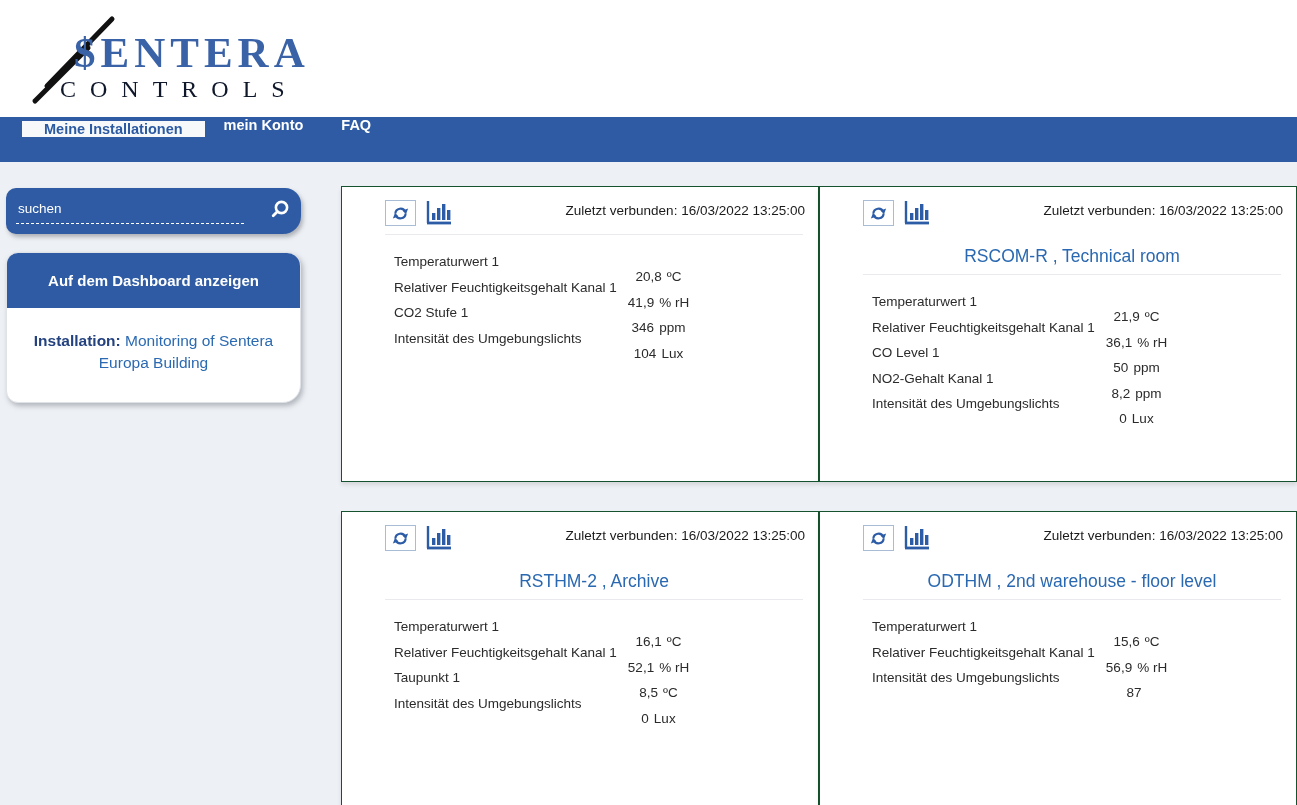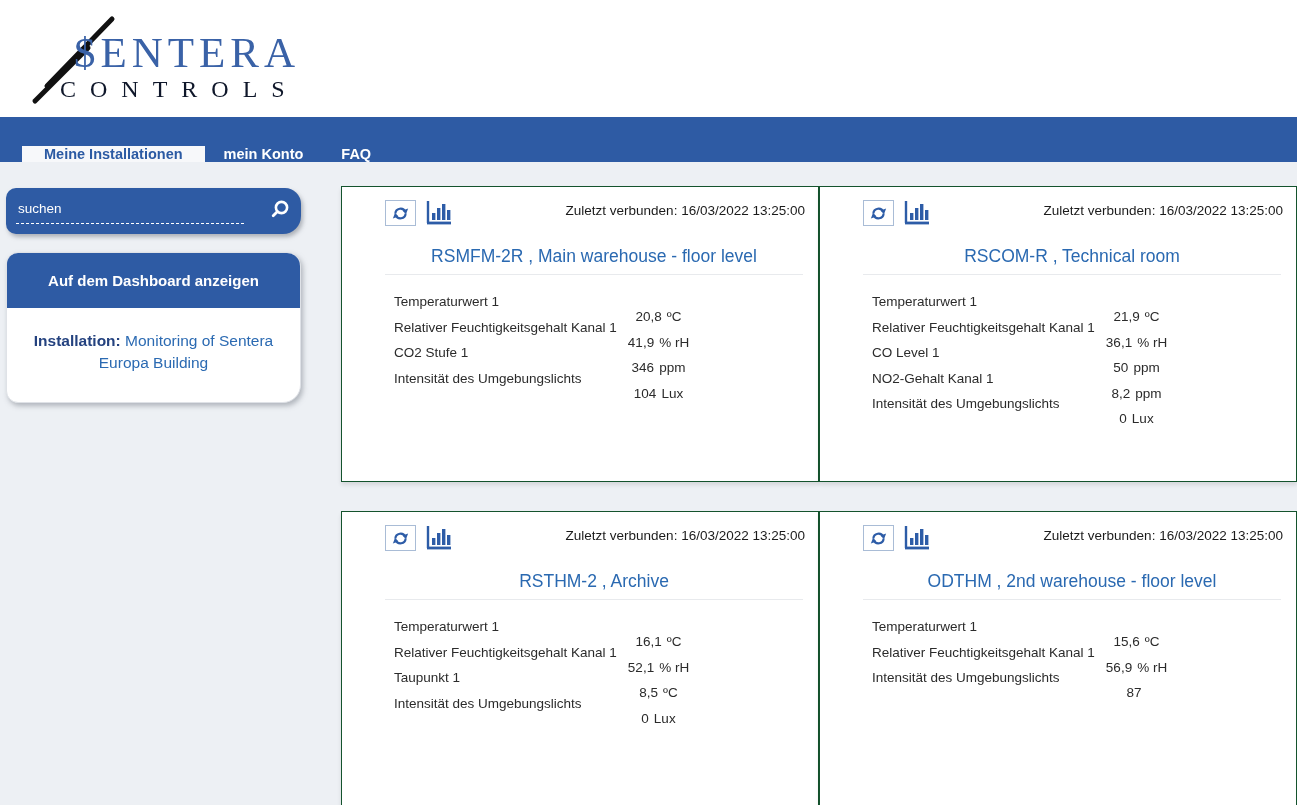--- a/index.html
+++ b/index.html
@@ -4,28 +4,28 @@
 <style>
   * { box-sizing: border-box; margin: 0; padding: 0; }
   html,body { width:1297px; height:805px; overflow:hidden; }
   body { font-family:"Liberation Sans", sans-serif; background:#ffffff; }
 
   
   .header { position:relative; height:117px; background:#ffffff; }
   .logo { position:absolute; left:22px; top:6px; width:300px; height:104px; }
   .logo svg.slashes { position:absolute; left:0; top:0; }
   .brand { position:absolute; left:52px; top:22px;
-           font-family:"Liberation Serif", serif; font-weight:400;
+           font-family:"Liberation Serif", serif; font-weight:700;
            font-size:43px; letter-spacing:5px; color:#3a62a7; white-space:nowrap; }
   .controls-line { position:absolute; left:38px; top:70px;
            font-family:"Liberation Serif", serif; font-weight:500;
            font-size:24px; letter-spacing:14px; color:#0f172a; white-space:nowrap; }
 
   
-  .nav { height:45px; background:#2e5ba4; display:flex; align-items:flex-end; padding-left:22px; }
+  .nav { height:45px; background:#2e5ba4; display:flex; align-items:flex-start; padding-left:22px; }
   .tab { display:flex; align-items:center; padding:0 19px; font-size:14.5px;
          font-weight:700; color:#ffffff; cursor:pointer; }
   .tab.active { margin-top:4px; background:#f7f8fa; color:#2b5aa3; padding:0 22px; }
 
   
   .content { position:relative; height:643px; background:#edf0f4; overflow:hidden; }
 
   
   .searchbox { position:absolute; left:6px; top:26px; width:295px; height:46px;
                background:#2e5ba4; border-radius:10px 16px 18px 10px;
@@ -130,21 +130,20 @@
               <line x1="1" y1="23" x2="25" y2="23" stroke="#2d5ca7" stroke-width="2.8"></line>
               <rect x="6" y="13" width="3.4" height="7" fill="#2d5ca7"></rect>
               <rect x="11" y="8" width="3.4" height="12" fill="#2d5ca7"></rect>
               <rect x="16" y="4" width="3.4" height="16" fill="#2d5ca7"></rect>
               <rect x="21" y="10" width="3.4" height="10" fill="#2d5ca7"></rect>
             </svg>
           </button>
         </div>
         <div class="last-connected">Zuletzt verbunden: 16/03/2022 13:25:00</div>
       </div>
-      <div class="card-title">RSMFM-2R , Main warehouse - floor level</div>
       <div class="divider"></div>
       <div class="rows">
         <div class="row">
           <span class="lbl">Temperaturwert 1</span>
           <span class="val">
               <span>20,8</span>
               <span>ºC</span>
             </span>
         </div>
         <div class="row">

